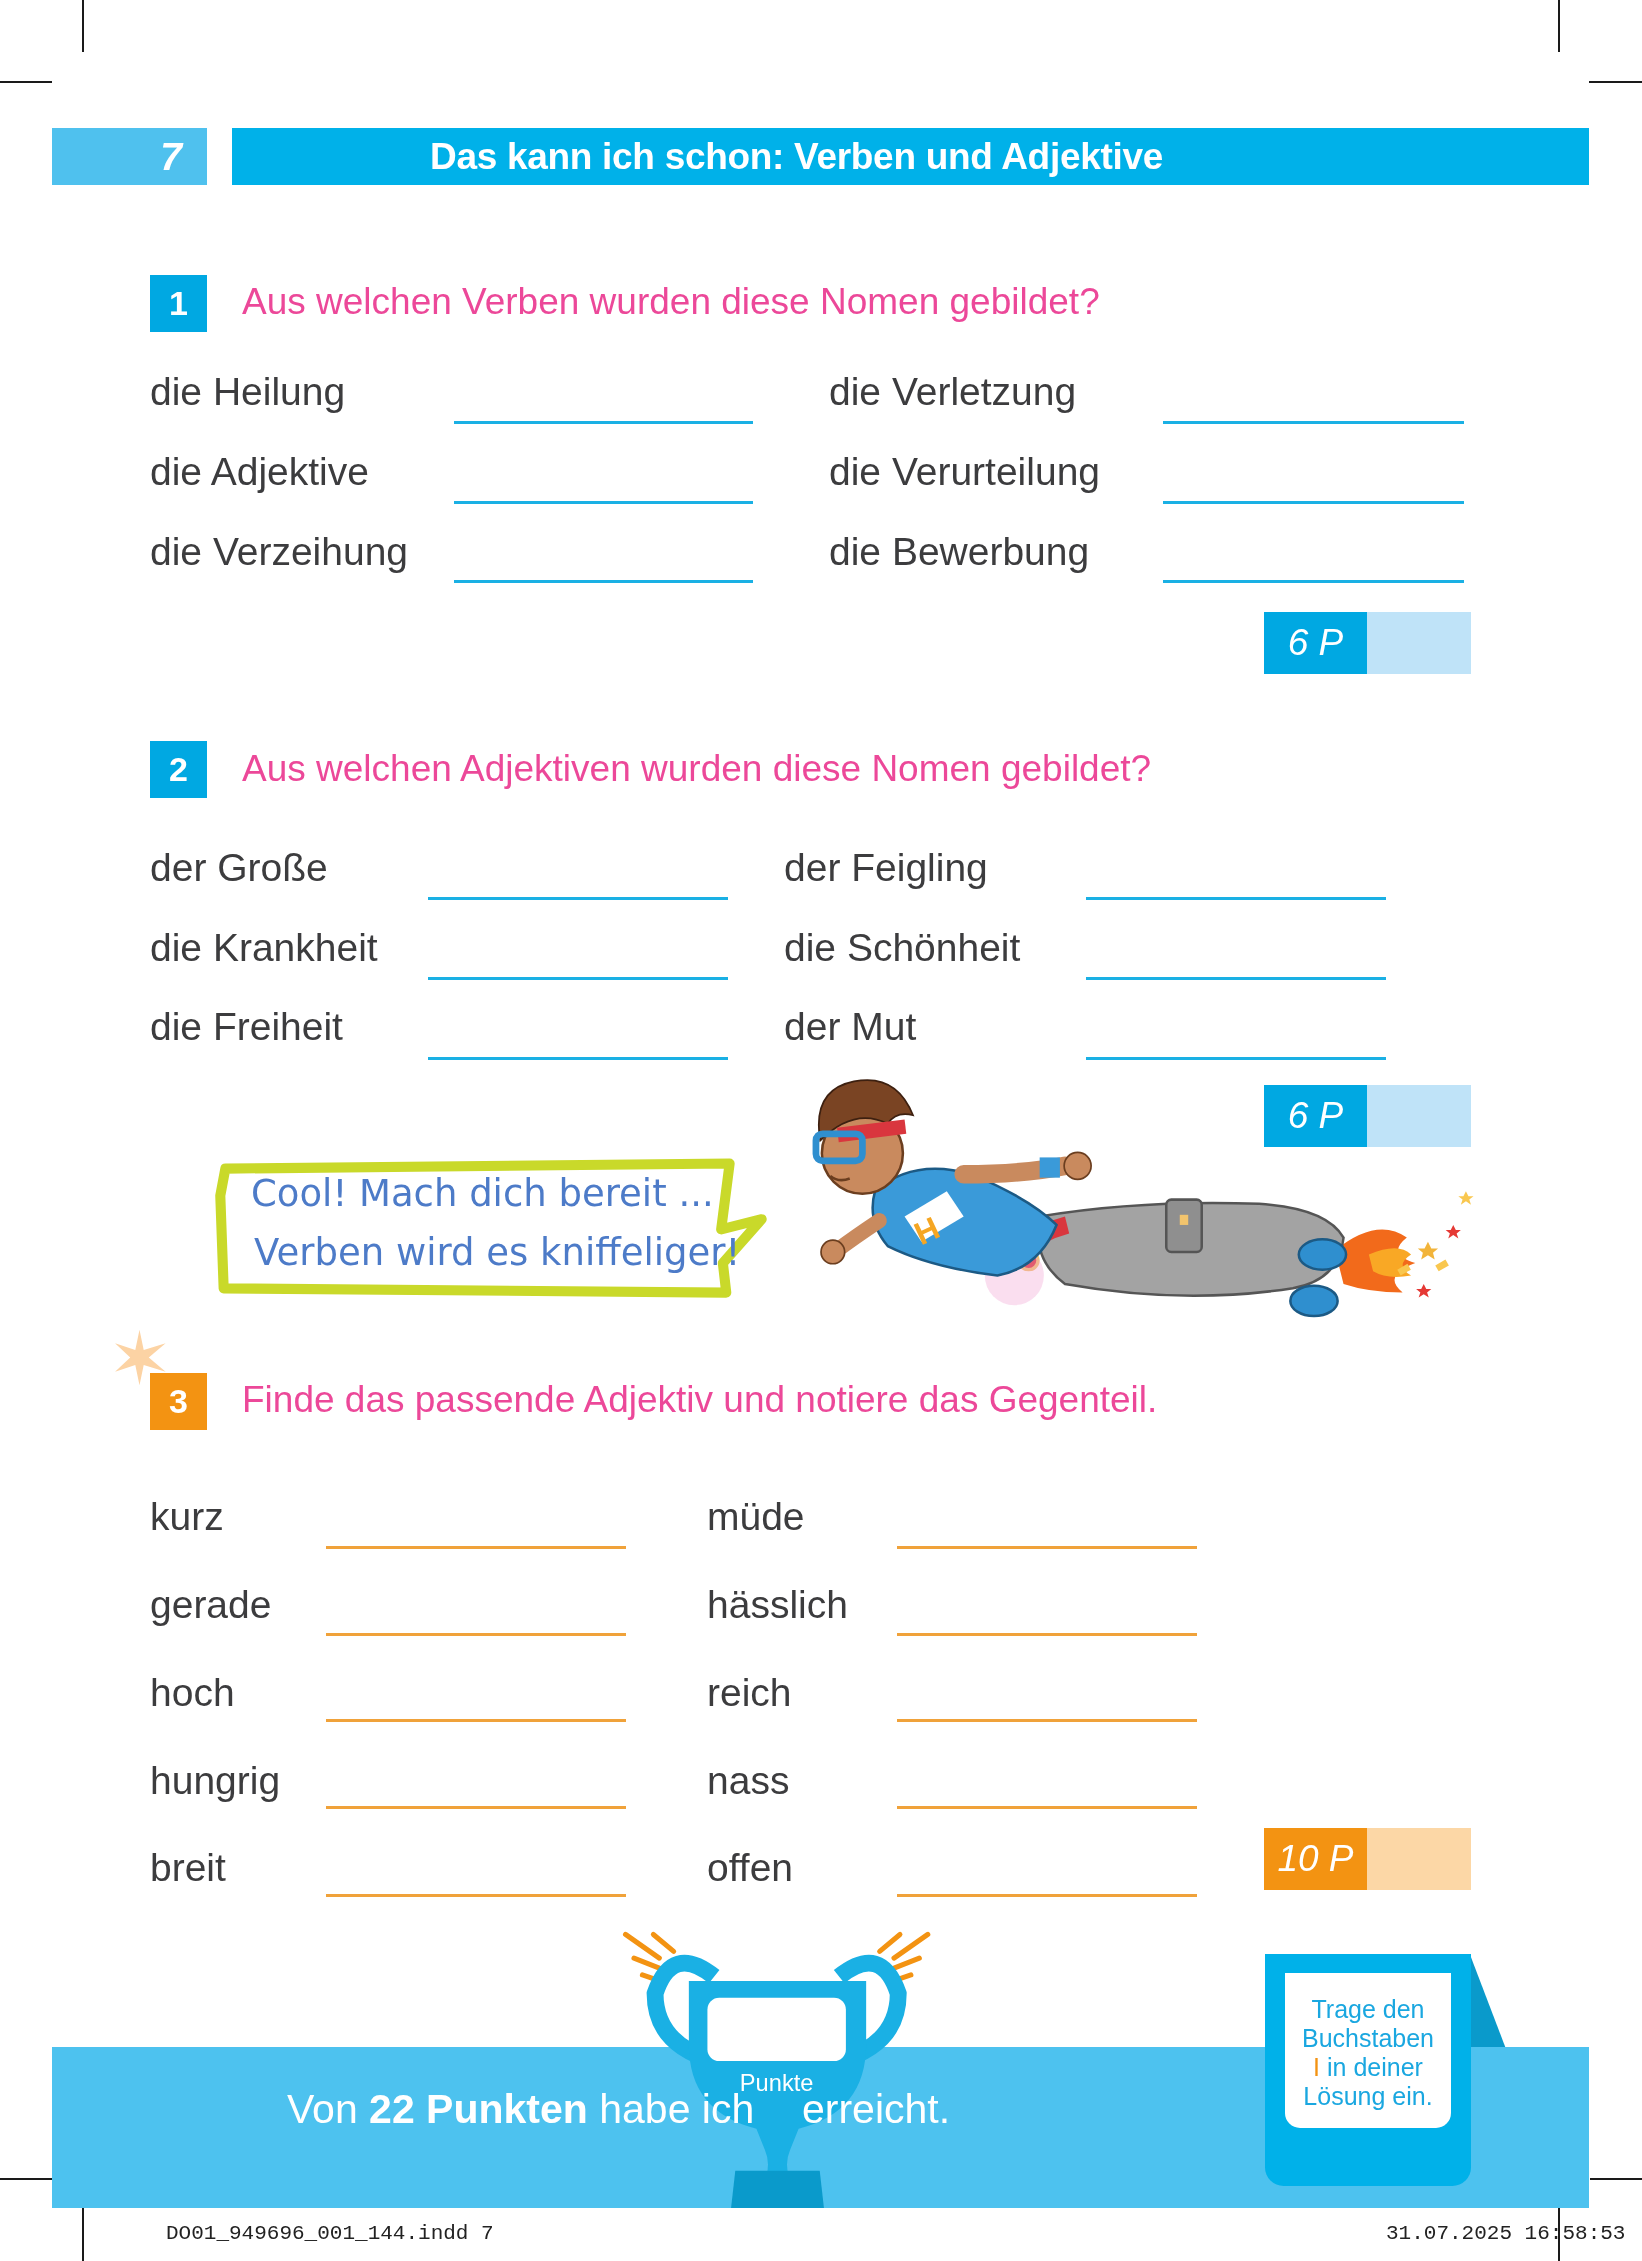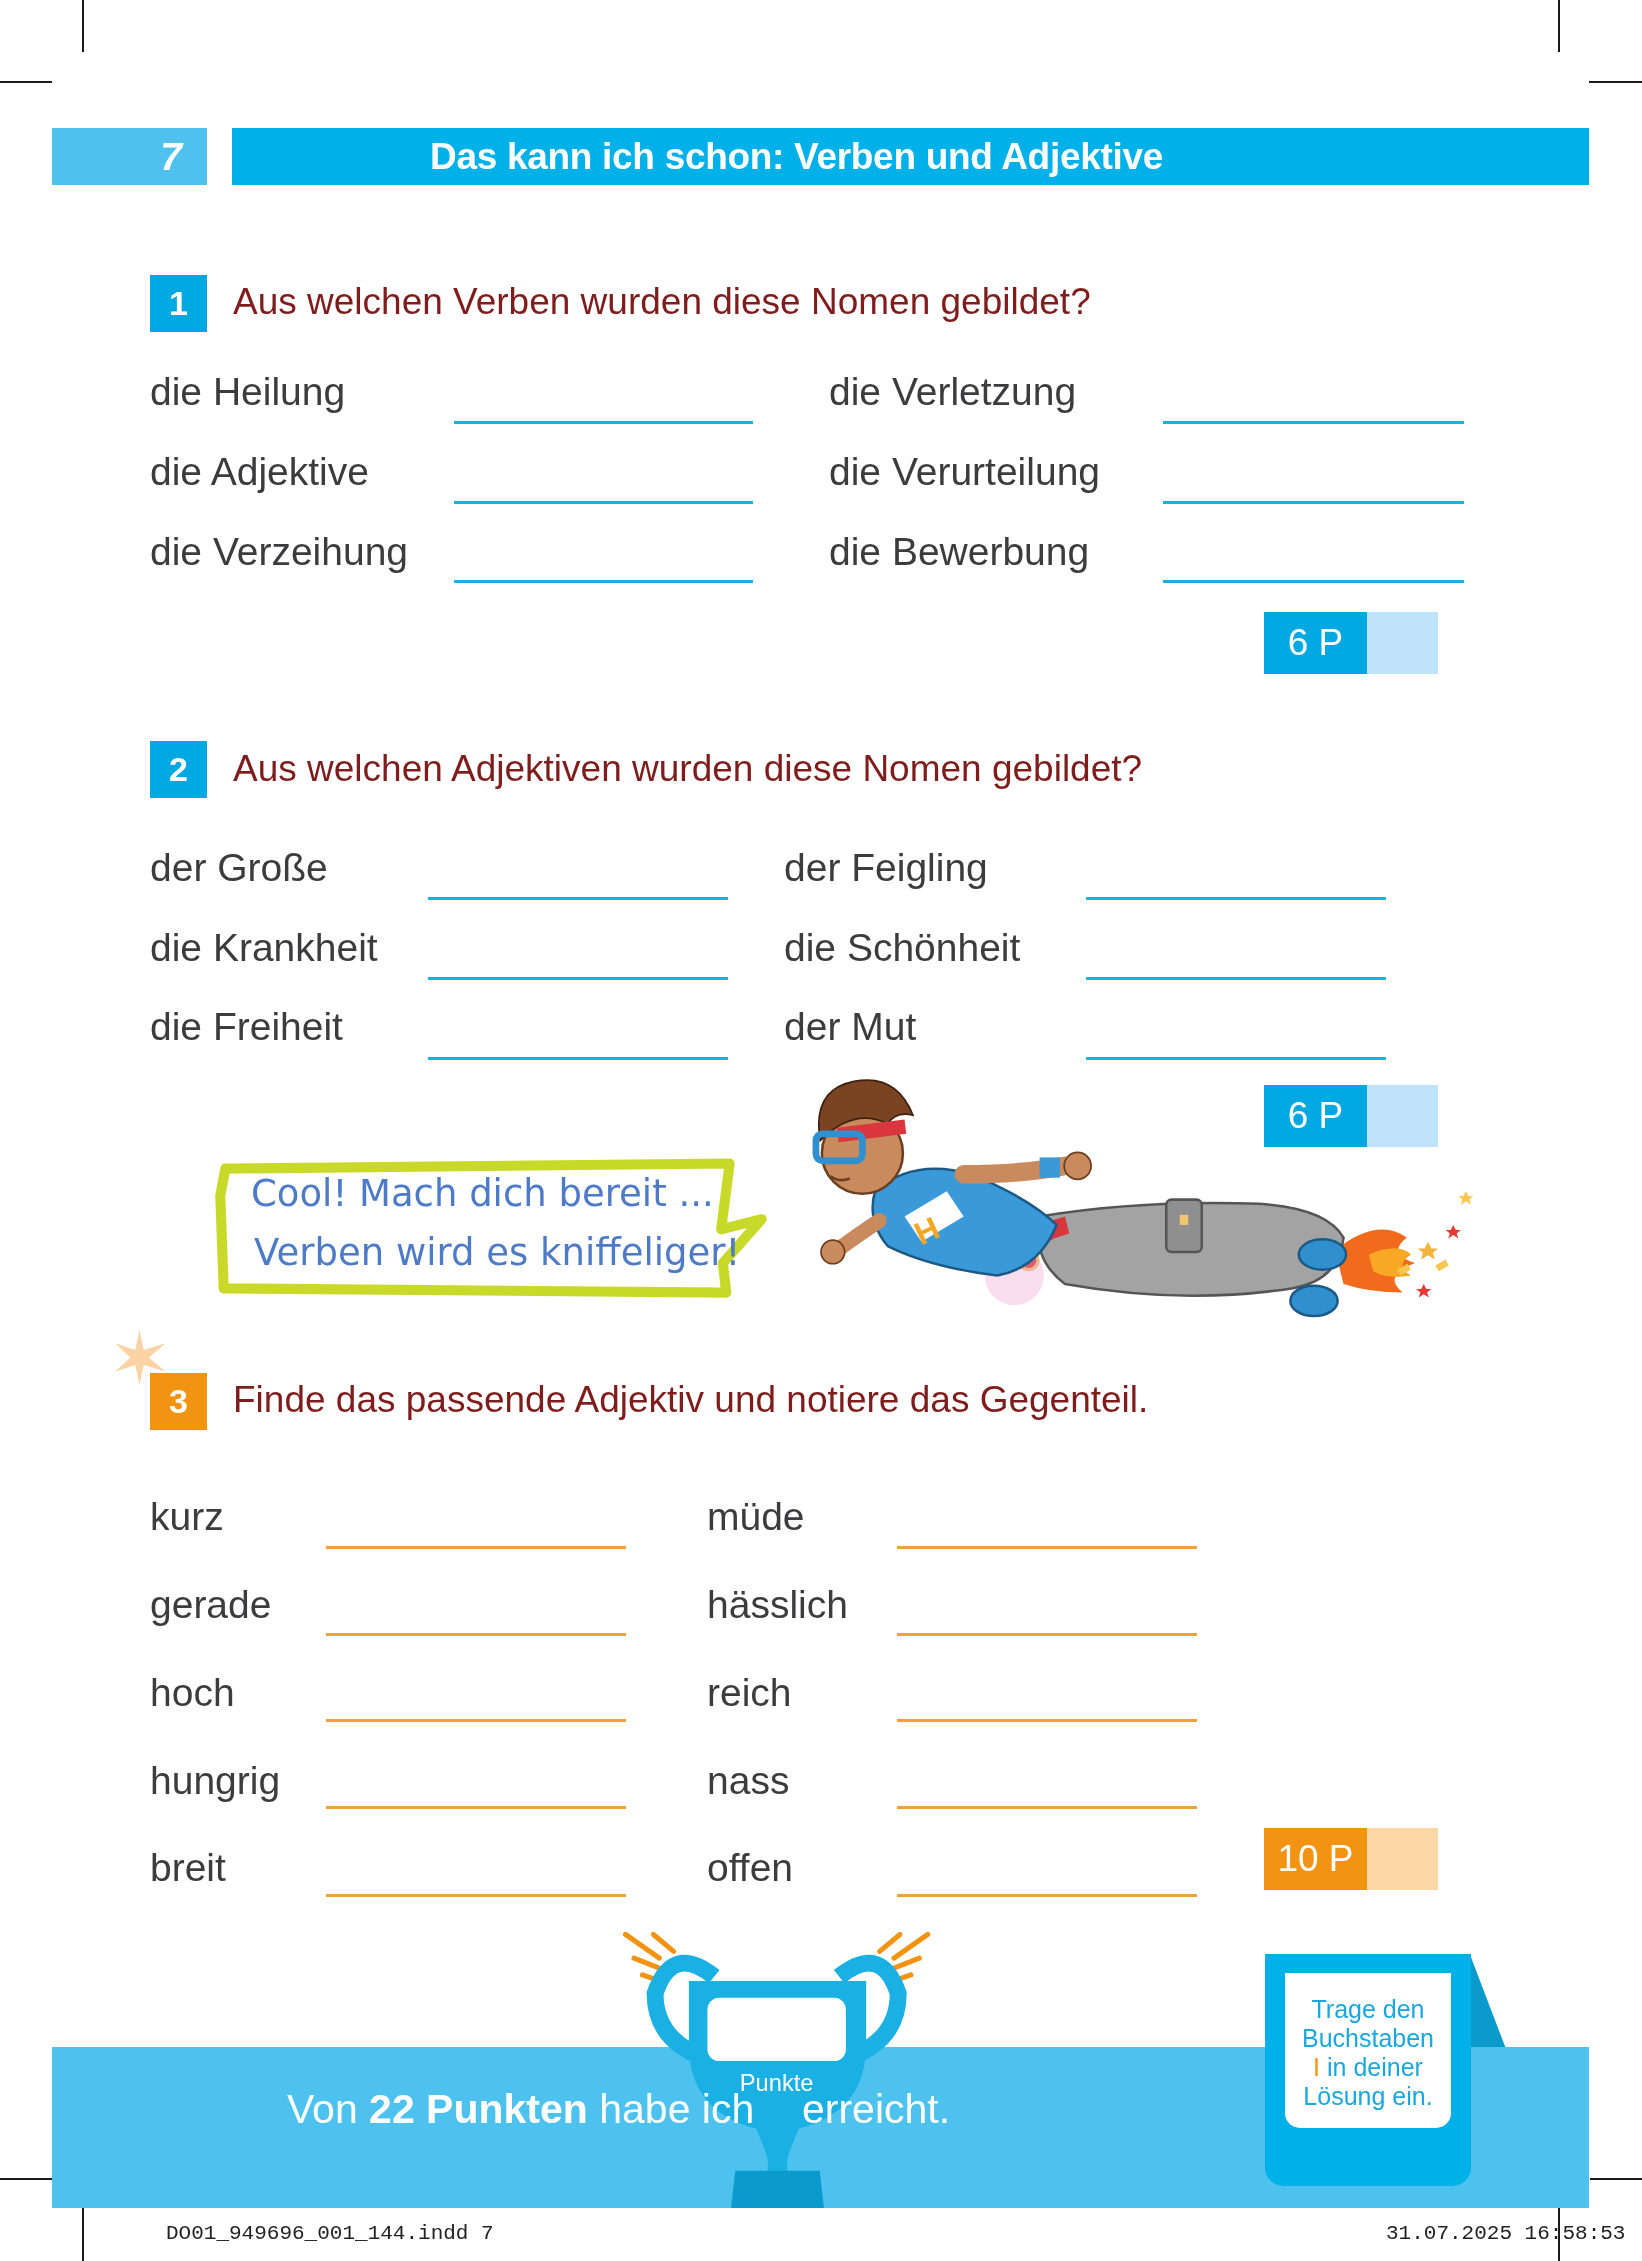--- a/index.html
+++ b/index.html
@@ -10,26 +10,26 @@
   .pagenum { left:52px; top:128px; width:155px; height:57px; background:#4fc1ee; }
   .pagenum span { position:absolute; right:25px; top:6.8px; color:#fff; font-weight:bold;
                   font-size:39px; font-style:italic; font-family:"Liberation Sans", sans-serif; }
   .titlebar { left:232px; top:128px; width:1357px; height:57px; background:#00b1e9; }
   .titlebar span { position:absolute; left:198px; top:7.6px; color:#fff; font-weight:bold;
                    font-size:37px; font-family:"Liberation Sans", sans-serif; letter-spacing:-0.3px; }
   .secnum { width:57px; height:57px; color:#fff; font-weight:bold; font-size:34px;
             text-align:center; line-height:57px; font-family:"Liberation Sans", sans-serif; }
   .secnum.blue { background:#00a8e2; }
   .secnum.orange { background:#f39312; }
-  .sectitle { font-size:37px; color:#7f1d1d; font-family:"Liberation Sans", sans-serif; white-space:nowrap; }
+  .sectitle { font-size:37px; color:#ec4899; font-family:"Liberation Sans", sans-serif; white-space:nowrap;margin-left:9px; }
   .word { font-size:39px; color:#3c3c3e; font-family:"Liberation Sans", sans-serif; white-space:nowrap; }
   .line { height:3.4px; }
   .line.blue { background:#1ab0e4; }
   .line.orange { background:#f0a23a; }
-  .badge { width:174px; height:62px; display:flex; }
+  .badge { width:207px; height:62px; display:flex;font-style:italic; }
   .badge .dark { width:103px; height:100%; color:#fff; font-size:37px;
                  font-family:"Liberation Sans", sans-serif; line-height:62px; text-align:center; }
   .badge .light { flex:1; height:100%; }
   .badge.blue .dark { background:#00a8e2; }
   .badge.blue .light { background:#bfe3f8; }
   .badge.orange .dark { background:#f39312; }
   .badge.orange .light { background:#fcd7a6; }
   .bubble-text { color:#4d7bc8; font-size:37px; font-family:"DejaVu Sans", sans-serif; line-height:59px; white-space:nowrap; }
   .band { left:52px; top:2047px; width:1537px; height:161px; background:#4dc2ef; }
   .band-text { left:287px; top:2086px; color:#fff; font-size:41px; font-family:"Liberation Sans", sans-serif; white-space:nowrap; }

